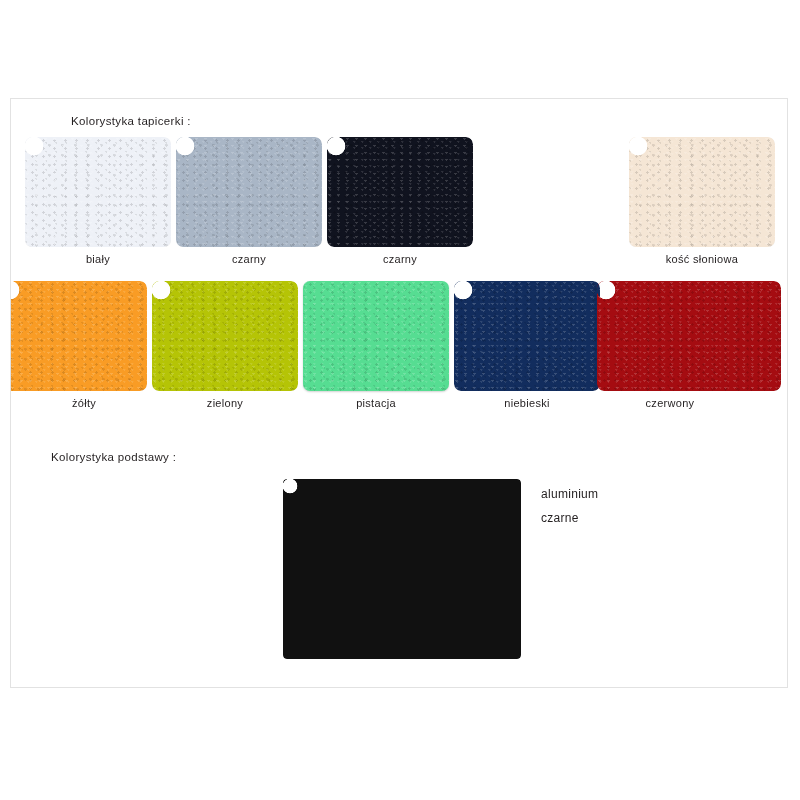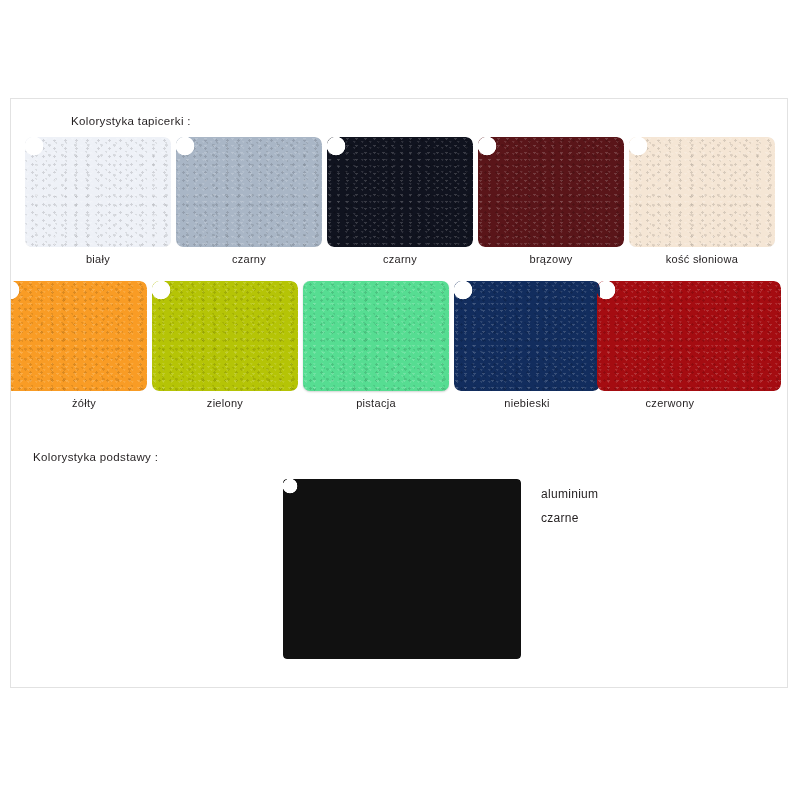--- a/index.html
+++ b/index.html
@@ -31,21 +31,21 @@
   
   .section-heading {
     position: absolute;
     font-size: 11.5px;
     color: #231f20;
     letter-spacing: 0.35px;
     white-space: nowrap;
     font-family: "Liberation Sans", sans-serif;
   }
   #upholstery-heading { left: 14px; top: 16px; margin-left: 46px; }
-  #base-heading      { left: 14px; top: 352px; padding-left: 8px; }
+  #base-heading      { left: 32px; top: 352px; padding-left: 8px; }
 
   
   .swatch-row {
     position: absolute;
     left: 0;
     width: 778px;
     height: 140px;
   }
   #upholstery-row-1 { top: 38px; }
   #upholstery-row-2 { top: 182px; }
@@ -160,24 +160,20 @@
       <div class="swatch-label">biały</div>
     </div>
     <div class="swatch-cell" style="left:165px">
       <div class="swatch-chip" style="background-color: rgb(169, 182, 198);"></div>
       <div class="swatch-label">czarny</div>
     </div>
     <div class="swatch-cell" style="left:316px">
       <div class="swatch-chip" style="background-color: rgb(16, 19, 31);"></div>
       <div class="swatch-label">czarny</div>
     </div>
-    <div class="swatch-cell" style="left:467px">
-      <div class="swatch-chip" style="background-color: rgb(90, 21, 25);"></div>
-      <div class="swatch-label">brązowy</div>
-    </div>
     <div class="swatch-cell" style="left:618px">
       <div class="swatch-chip" style="background-color: rgb(245, 230, 213);"></div>
       <div class="swatch-label">kość słoniowa</div>
     </div>
   </div>
 
   <div class="swatch-row" id="upholstery-row-2">
     <div class="swatch-cell" style="left:-10px">
       <div class="swatch-chip" style="background-color: rgb(249, 156, 37);"></div>
       <div class="swatch-label" style="left:10px">żółty</div>

